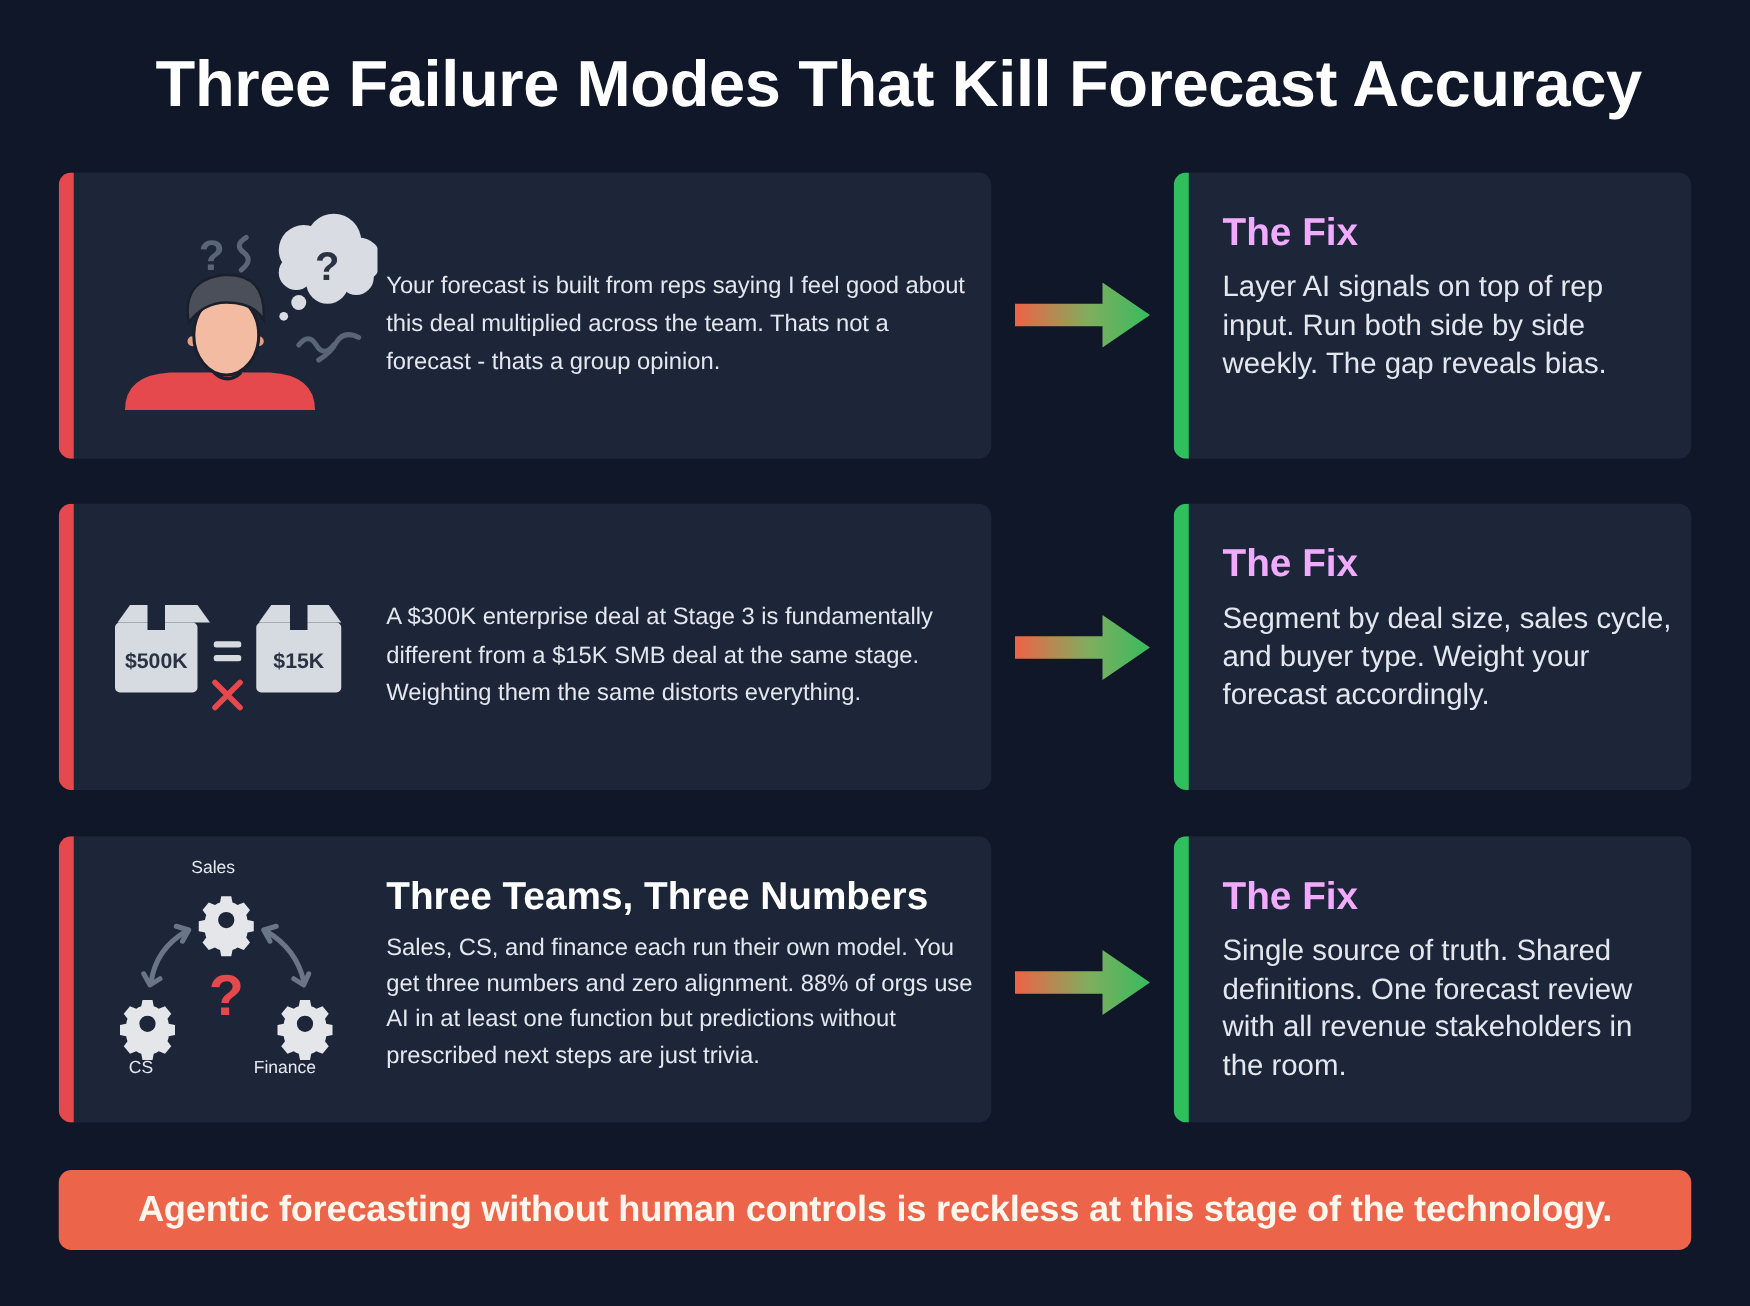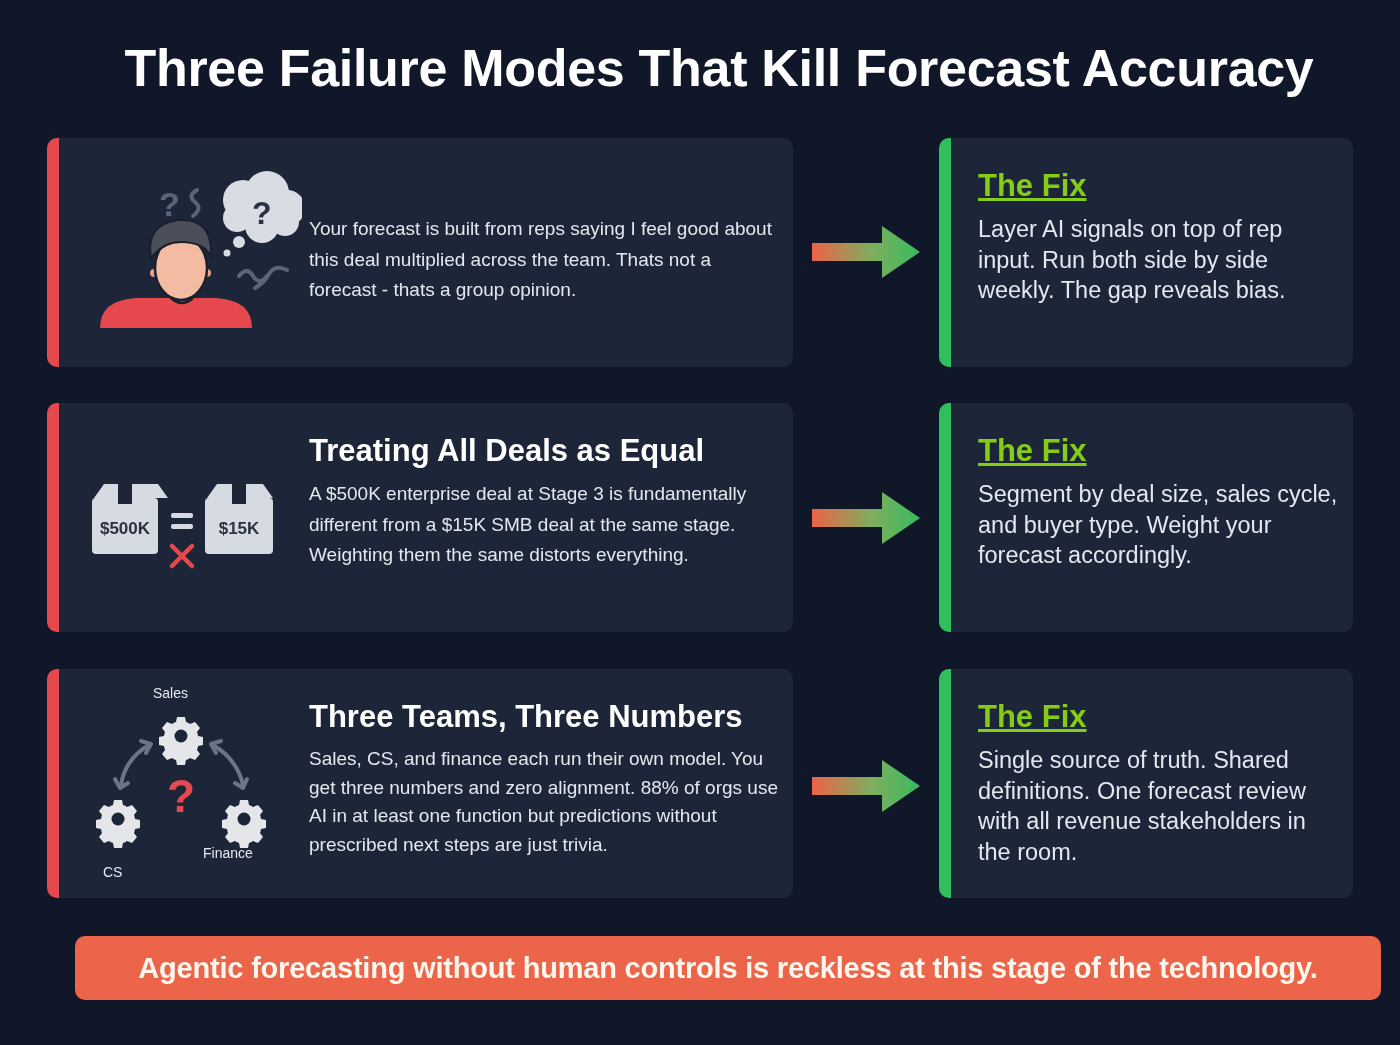--- a/index.html
+++ b/index.html
@@ -30,35 +30,35 @@
 
     .p-title {
       position: absolute; left: 262px; top: 30px; font-size: 31px; font-weight: 700; color: #ffffff;
     }
     .p-body {
       position: absolute; left: 262px; top: 76px; width: 470px; font-size: 19px; line-height: 30.5px; color: #e4e7ee;
     }
     .row2 .p-body { line-height: 28.7px; }
 
     .f-title {
-      position: absolute; left: 39px; top: 30px; font-size: 31px; font-weight: 700; color: #84cc16; text-decoration: underline;
+      position: absolute; left: 39px; top: 30px; font-size: 31px; font-weight: 700; color: #f0abfc;
     }
     .f-body {
       position: absolute; left: 39px; top: 76px; width: 360px; font-size: 23.5px; line-height: 30.5px; color: #e4e7ee;
     }
 
     .arrow { position: absolute; left: 810px; width: 112px; height: 52px; }
     .a0 { top: 226px; }
     .a1 { top: 492px; }
     .a2 { top: 760px; }
 
     .banner {
       position: absolute; left: 47px; top: 936px; width: 1306px; height: 64px;
       background: #ec6449; border-radius: 10px; text-align: center;
-      font-size: 29px; font-weight: 700; color: #fff6ee; line-height: 64px; letter-spacing: -0.2px; margin-left: 28px;
+      font-size: 29px; font-weight: 700; color: #fff6ee; line-height: 64px; letter-spacing: -0.2px;
     }
 
     .gear-label { position: absolute; font-size: 14px; color: #e6e9ef; }
     .box-label { font-family: "Liberation Sans", sans-serif; font-weight: 700; fill: #2a3243; }
   </style>
 </head>
 <body>
 
 <svg width="0" height="0" style="position:absolute">
   <defs>
@@ -131,22 +131,21 @@
       <rect x="84" y="121" width="22" height="5" rx="2" fill="#d6dae1"></rect>
       <path d="M85 143 l20 20 M105 143 l-20 20" stroke="#e5484d" stroke-width="4.5" stroke-linecap="round"></path>
       <g>
         <path d="M120 95 l10 -14 h46 l10 14 z" fill="#d6dae1"></path>
         <rect x="118" y="95" width="68" height="56" rx="4" fill="#d6dae1"></rect>
         <rect x="145" y="81" width="14" height="20" fill="#1c2638"></rect>
       </g>
       <text class="box-label" x="152" y="131" font-size="17" text-anchor="middle">$15K</text>
     </svg>
   </div>
-  <div class="p-title">Treating All Deals as Equal</div>
-  <div class="p-body">A $500K enterprise deal at Stage 3 is fundamentally different from a $15K SMB deal at the same stage. Weighting them the same distorts everything.</div>
+  <div class="p-body">A $300K enterprise deal at Stage 3 is fundamentally different from a $15K SMB deal at the same stage. Weighting them the same distorts everything.</div>
 </div>
 
 <svg class="arrow a1" viewBox="0 0 112 52">
   <path d="M2 17 h70 v-17 l38 26 l-38 26 v-17 h-70 z" fill="url(#arrowGrad)"></path>
 </svg>
 
 <div class="card fix row1">
   <div class="accent"></div>
   <div class="f-title">The Fix</div>
   <div class="f-body">Segment by deal size, sales cycle, and buyer type. Weight your forecast accordingly.</div>
@@ -161,21 +160,21 @@
       <use href="#gear" x="157" y="150"></use>
       <path d="M62 76 q-24 14 -28 40" stroke="#6b7588" stroke-width="4" fill="none" stroke-linecap="round"></path>
       <path d="M54 72 l10 3 l-5 9" stroke="#6b7588" stroke-width="4" fill="none" stroke-linecap="round" stroke-linejoin="round"></path>
       <path d="M28 110 l5 9 l8 -5" stroke="#6b7588" stroke-width="4" fill="none" stroke-linecap="round" stroke-linejoin="round"></path>
       <path d="M126 76 q24 14 30 40" stroke="#6b7588" stroke-width="4" fill="none" stroke-linecap="round"></path>
       <path d="M134 72 l-10 3 l5 9" stroke="#6b7588" stroke-width="4" fill="none" stroke-linecap="round" stroke-linejoin="round"></path>
       <path d="M148 114 l8 5 l4 -9" stroke="#6b7588" stroke-width="4" fill="none" stroke-linecap="round" stroke-linejoin="round"></path>
       <text x="94" y="143" font-size="46" fill="#e5484d" font-weight="700" text-anchor="middle" font-family="Liberation Sans, sans-serif">?</text>
     </svg>
     <div class="gear-label" style="left:66px; top:16px;">Sales</div>
-    <div class="gear-label" style="left:16px; top:176px;margin-top:19px;">CS</div>
+    <div class="gear-label" style="left:16px; top:176px;">CS</div>
     <div class="gear-label" style="left:116px; top:176px;">Finance</div>
   </div>
   <div class="p-title">Three Teams, Three Numbers</div>
   <div class="p-body">Sales, CS, and finance each run their own model. You get three numbers and zero alignment. 88% of orgs use AI in at least one function but predictions without prescribed next steps are just trivia.</div>
 </div>
 
 <svg class="arrow a2" viewBox="0 0 112 52">
   <path d="M2 17 h70 v-17 l38 26 l-38 26 v-17 h-70 z" fill="url(#arrowGrad)"></path>
 </svg>
 

